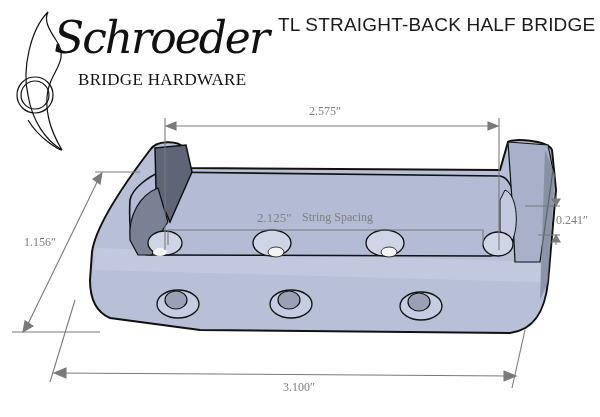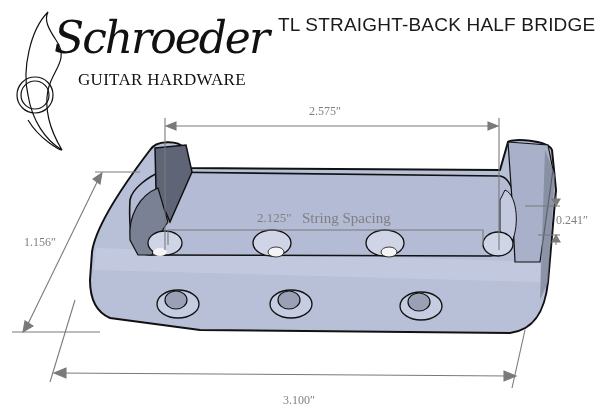--- a/index.html
+++ b/index.html
@@ -94,22 +94,22 @@
 
     <line x1="75" y1="300" x2="50" y2="382"></line>
     <line x1="525" y1="330" x2="512" y2="388"></line>
     <line x1="56" y1="373" x2="514" y2="376"></line>
     <polygon points="54,373 66,368 66,378"></polygon>
     <polygon points="516,376 504,371 504,381"></polygon>
   </g>
 </svg>
 
 <div class="brand-script">Schroeder</div>
-<div class="brand-sub">GUITAR HARDWARE</div>
+<div class="brand-sub">BRIDGE HARDWARE</div>
 
 <div class="title">TL STRAIGHT-BACK HALF BRIDGE</div>
 
 <div class="dim" style="left:309px; top:104px;">2.575″</div>
 <div class="dim" style="left:257px; top:210px; font-size:13px;">2.125″</div>
-<div class="dim" style="left:302px; top:210px; font-size:15px;">String Spacing</div>
+<div class="dim" style="left:302px; top:210px; font-size:12px;">String Spacing</div>
 <div class="dim" style="left:556px; top:213px;">0.241″</div>
 <div class="dim" style="left:24px; top:235px;">1.156″</div>
-<div class="dim" style="left:283px; top:380px;margin-top:13px;">3.100″</div>
+<div class="dim" style="left:283px; top:380px;">3.100″</div>
 
 </body></html>

